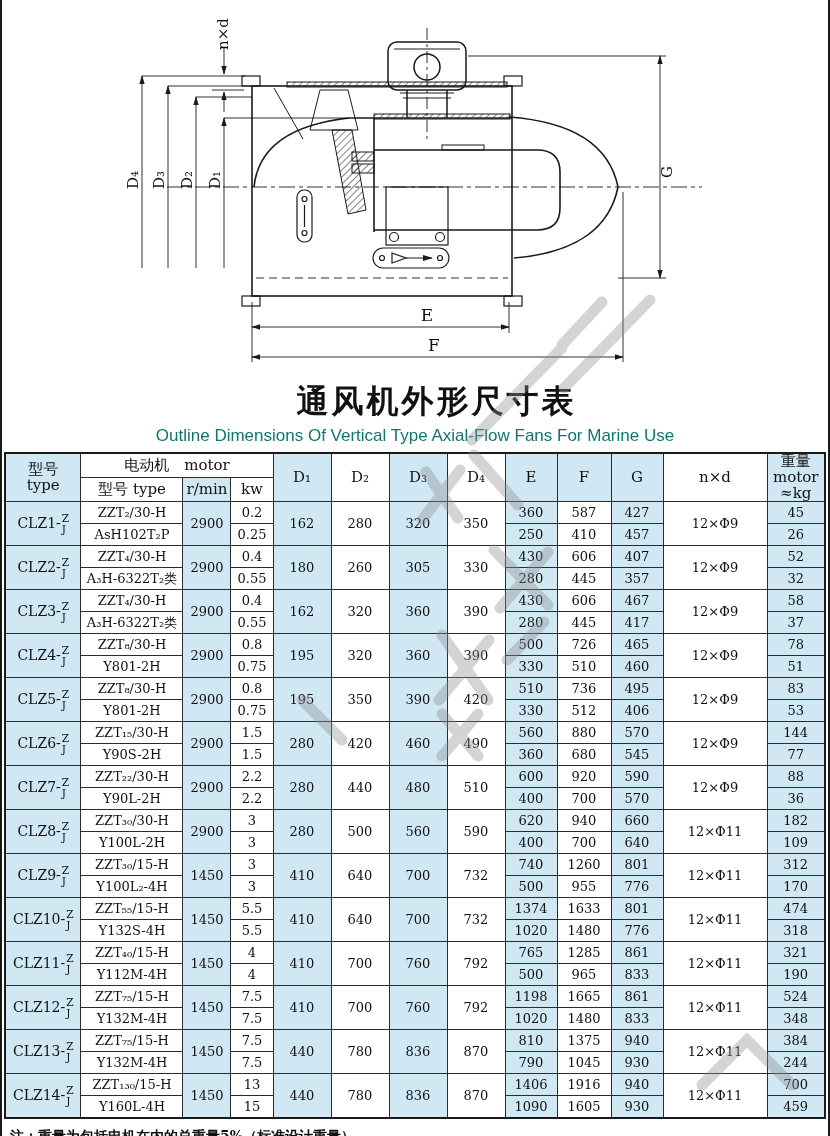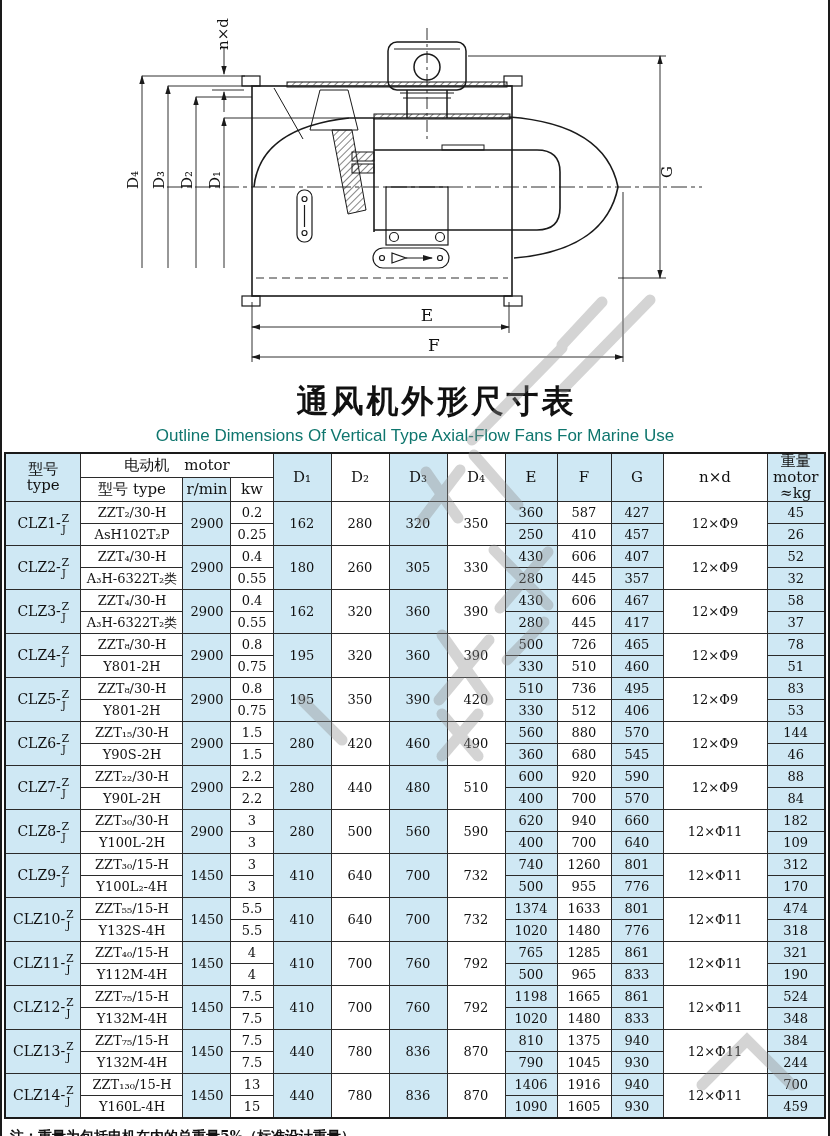--- a/index.html
+++ b/index.html
@@ -327,21 +327,21 @@
     <td class="b">570</td>
     <td class="w" rowspan="2">12×Φ9</td>
     <td class="b">144</td>
   </tr>
   <tr>
     <td class="w small">Y90S-2H</td>
     <td class="w">1.5</td>
     <td class="b">360</td>
     <td class="w">680</td>
     <td class="b">545</td>
-    <td class="b">46</td>
+    <td class="b">77</td>
   </tr>
 
   <tr>
     <td class="b" rowspan="2"><span class="mn">CLZ7-</span><span class="zj">
               <span>Z</span>
               <span>J</span>
             </span></td>
     <td class="w small">ZZT₂₂/30-H</td>
     <td class="b" rowspan="2">2900</td>
     <td class="w">2.2</td>
@@ -354,21 +354,21 @@
     <td class="b">590</td>
     <td class="w" rowspan="2">12×Φ9</td>
     <td class="b">88</td>
   </tr>
   <tr>
     <td class="w small">Y90L-2H</td>
     <td class="w">2.2</td>
     <td class="b">400</td>
     <td class="w">700</td>
     <td class="b">570</td>
-    <td class="b">84</td>
+    <td class="b">36</td>
   </tr>
 
   <tr>
     <td class="b" rowspan="2"><span class="mn">CLZ8-</span><span class="zj">
               <span>Z</span>
               <span>J</span>
             </span></td>
     <td class="w small">ZZT₃₀/30-H</td>
     <td class="b" rowspan="2">2900</td>
     <td class="w">3</td>

